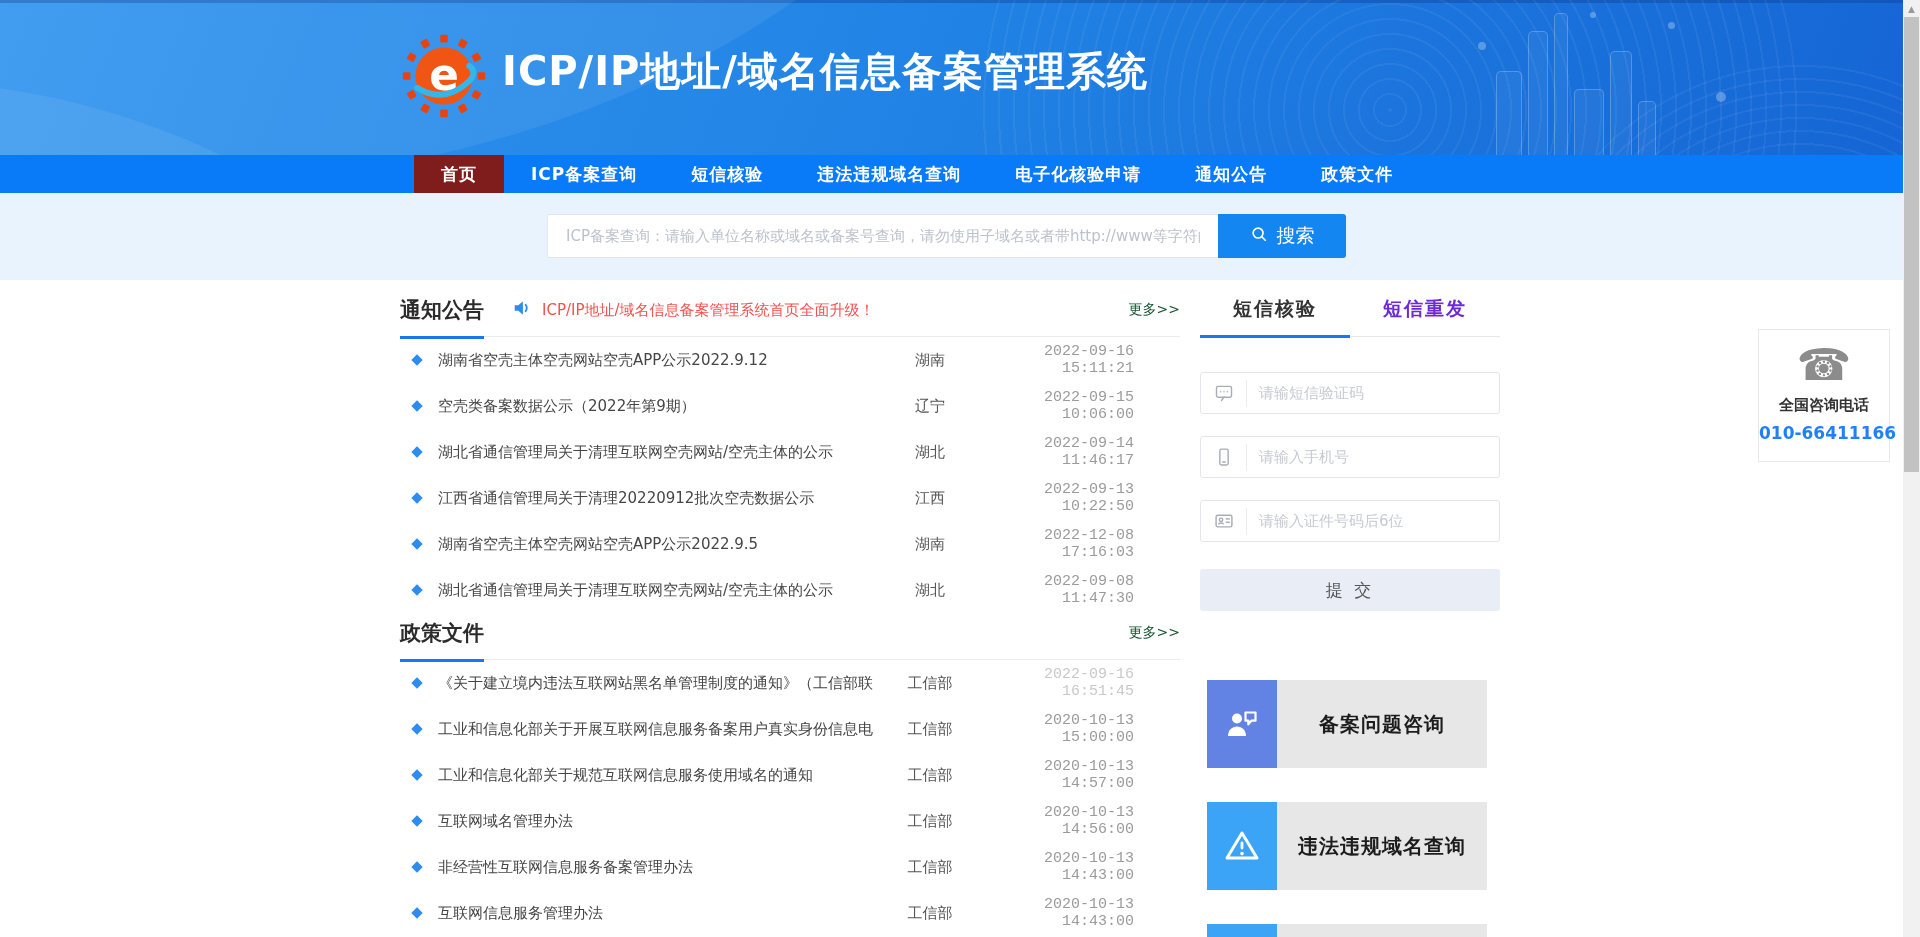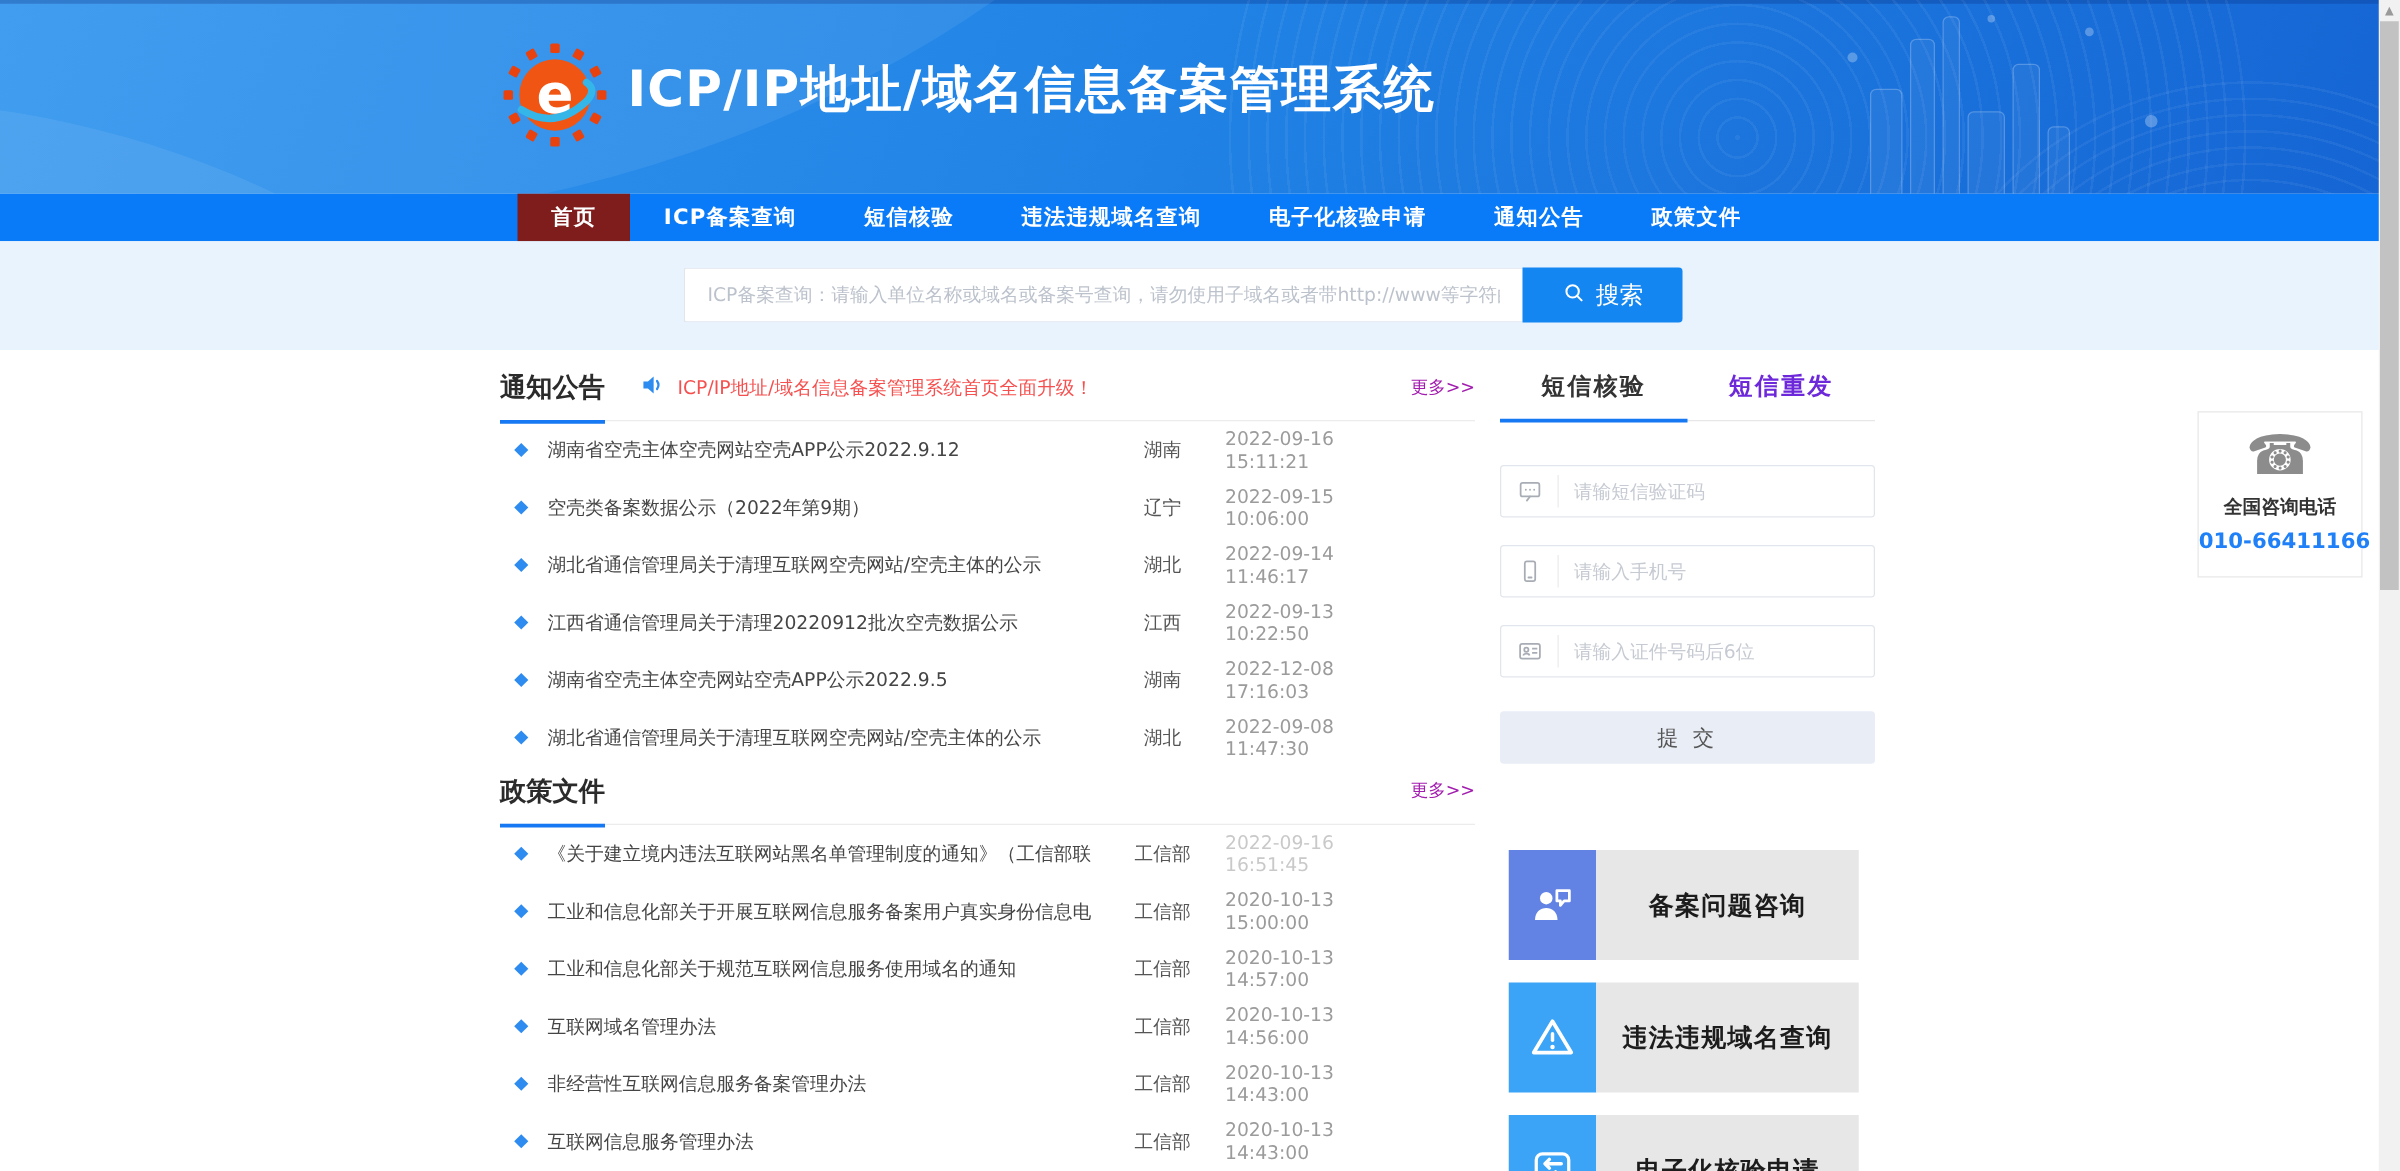--- a/index.html
+++ b/index.html
@@ -50,27 +50,27 @@
   .search-btn { width:128px; background:#1486f2; color:#fff; font-size:19px; border:none;
     display:flex; align-items:center; justify-content:center; gap:9px; cursor:pointer;
     border-radius:0 3px 3px 0; font-family:inherit; }
 
   
   .main-col { position:absolute; left:400px; top:296px; width:780px; }
   .sec-head { display:flex; align-items:center; border-bottom:1px solid #ececec; padding-bottom:12px; }
   .sec-title { font-size:21px; font-weight:700; color:#2b2b2b; position:relative; white-space:nowrap; }
   .sec-title::after { content:""; position:absolute; left:0; bottom:-15px; width:100%; height:3px; background:#1678f2; }
   .ticker { display:flex; align-items:center; margin-left:28px; gap:10px; color:#f5504f; font-size:15px;justify-content:center; }
-  .more { margin-left:auto; color:#a21caf; font-size:14px; cursor:pointer; white-space:nowrap; }
+  .more { margin-left:auto; color:#14532d; font-size:14px; cursor:pointer; white-space:nowrap; }
   .row { height:46px; display:flex; align-items:center; }
   .bullet { width:8px; height:8px; background:#2e8bf0; transform:rotate(45deg); margin:0 17px 0 13px; flex:none; }
   .row-title { flex:1; font-size:15px; color:#454545; white-space:nowrap; overflow:hidden;
     text-overflow:ellipsis; cursor:pointer; }
   .row-region { width:100px; text-align:center; font-size:15px; color:#555; flex:none; }
-  .row-time { width:200px; padding-right:46px; font-size:15px; color:#9b9b9b; flex:none; }
+  .row-time { width:200px; text-align:right; padding-right:46px; font-size:15px; color:#9b9b9b; flex:none;font-family:Liberation Mono, monospace; }
   .row-time.faded { color:#c9c9c9; }
   .policy-head { margin-top:6px; }
 
   
   .side-col { position:absolute; left:1200px; top:296px; width:300px; }
   .tabs { display:flex; border-bottom:1px solid #e7e7e7; }
   .tab { width:50%; text-align:center; font-size:19px; font-weight:700; color:#6d28d9;
     padding-bottom:14px; letter-spacing:2px; cursor:pointer; position:relative; }
   .tab.active { color:#333; }
   .tab.active::after { content:""; position:absolute; left:0; bottom:-2px; height:3px; width:100%; background:#1678f2; }
@@ -80,21 +80,21 @@
   .sms-icon { width:46px; height:26px; flex:none; display:flex; align-items:center; justify-content:center;
     border-right:1px solid #ececec; }
   .sms-field { flex:1; min-width:0; border:none; outline:none; padding:0 12px; font-size:15px; color:#333;
     background:transparent; font-family:inherit; }
   .sms-field::placeholder { color:#c6cad2; }
   .submit-btn { margin-top:27px; height:42px; width:100%; background:#e9edf5; border:none; border-radius:3px;
     font-size:17px; color:#555; cursor:pointer; letter-spacing:3px; font-family:inherit; }
 
   
   .quick-links { position:absolute; left:1207px; top:680px; width:280px; }
-  .qlink { height:88px; display:flex; margin-bottom:18px; cursor:pointer; }
+  .qlink { height:88px; display:flex; margin-bottom:34px; cursor:pointer; }
   .qicon { width:70px; flex:none; display:flex; align-items:center; justify-content:center; }
   .qicon.c1 { background:#6283e3; }
   .qicon.c2 { background:#3ba4f7; }
   .qicon.c3 { background:#3ba4f7; }
   .qlabel { flex:1; background:#e7e7e7; display:flex; align-items:center; justify-content:center;
     font-size:20px; font-weight:700; color:#1c1c1c; letter-spacing:1px; white-space:nowrap; }
 
   
   .phone-card { position:absolute; left:1758px; top:329px; width:132px; height:133px; background:#fff;
     border:1px solid #e8e8e8; text-align:center; }

